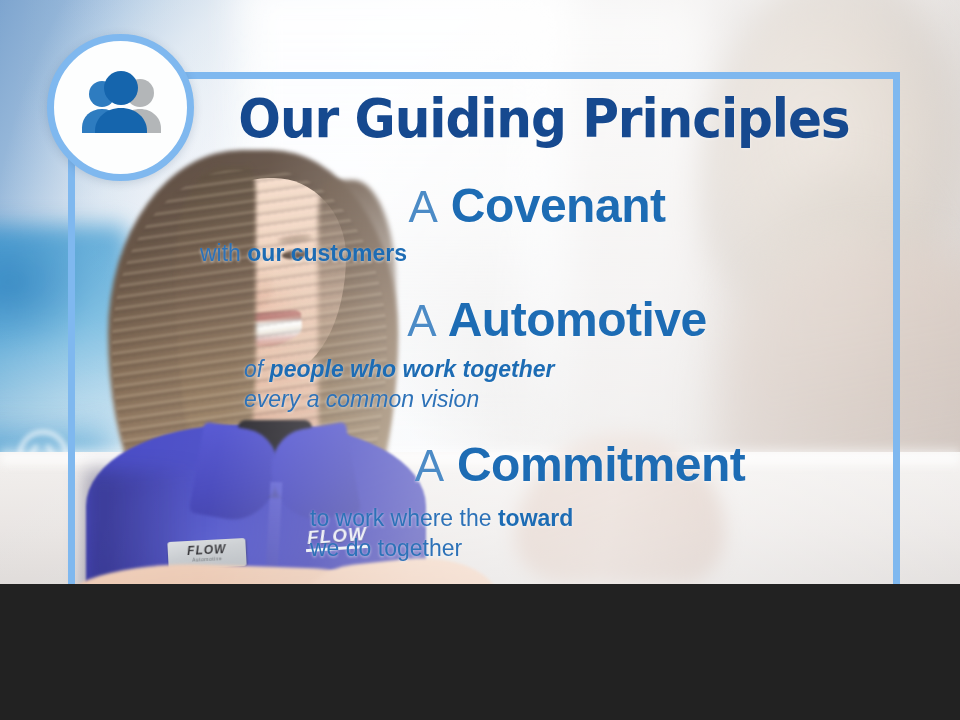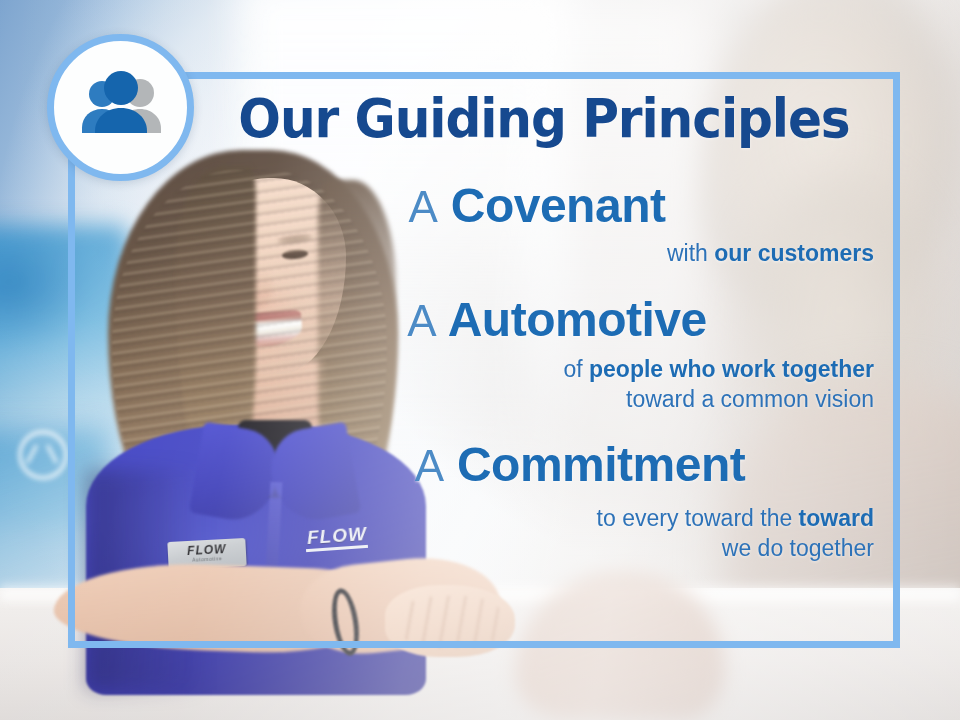--- a/index.html
+++ b/index.html
@@ -7,21 +7,21 @@
     padding: 0;
     background: #222;
   }
   body {
     font-family: "Liberation Sans", sans-serif;
   }
 
   #poster {
     position: relative;
     width: 960px;
-    height: 720px;
+    height: 584px;
     overflow: hidden;
     background: #e9eef3;
   }
 
   
   .photo {
     position: absolute;
     inset: 0;
     overflow: hidden;
   }
@@ -455,34 +455,34 @@
   }
   .p-word {
     font-family: "Liberation Sans", sans-serif;
     font-weight: bold;
     font-size: 48px;
     color: #1d6cb4;
     letter-spacing: -0.5px;
     text-align: right;
   }
   .p-sub {
-    text-align: right;
+    text-align: left;
     font-family: "Liberation Sans", sans-serif;
     font-size: 23px;
     line-height: 1.32;
     color: #2d72b8;
     text-shadow: 0 1px 3px rgba(255,255,255,0.6);
   }
   .p-sub b { font-weight: bold; color: #1d6cb4; }
 
   
   #principle-covenant .p-head   { margin-bottom: 6px; }
   #principle-covenant .p-sub    { margin-bottom: 26px; }
   #principle-community .p-head  { margin-bottom: 8px; padding-left: 40px; }
-  #principle-community .p-sub   { padding-left: 44px; margin-bottom: 24px; }
+  #principle-community .p-sub   { padding-left: 44px; margin-bottom: 24px; font-style: italic; }
   #principle-commitment .p-head { margin-bottom: 12px; padding-left: 86px; }
   #principle-commitment .p-sub  { padding-left: 110px; }
 </style>
 </head>
 <body>
 
 <div id="poster">
 
   <div class="photo">
     <div class="bg-room"></div>
@@ -564,25 +564,25 @@
       <div class="principle" id="principle-covenant">
         <div class="p-head"><span class="p-article">A</span><span class="p-word"> Covenant</span></div>
         <div class="p-sub">
           <div><span>with </span><b>our customers</b></div>
         </div>
       </div>
       <div class="principle" id="principle-community">
         <div class="p-head"><span class="p-article">A</span><span class="p-word"> Automotive</span></div>
         <div class="p-sub">
           <div><span>of </span><b>people who work together</b></div>
-          <div><span>toward a common vision</span></div>
+          <div><span>every a common vision</span></div>
         </div>
       </div>
       <div class="principle" id="principle-commitment">
         <div class="p-head"><span class="p-article">A</span><span class="p-word"> Commitment</span></div>
         <div class="p-sub">
-          <div><span>to every toward the </span><b>toward</b></div>
+          <div><span>to work where the </span><b>toward</b></div>
           <div><span>we do together</span></div>
         </div>
       </div>
     </div>
 
 </div>
 
 </body></html>

